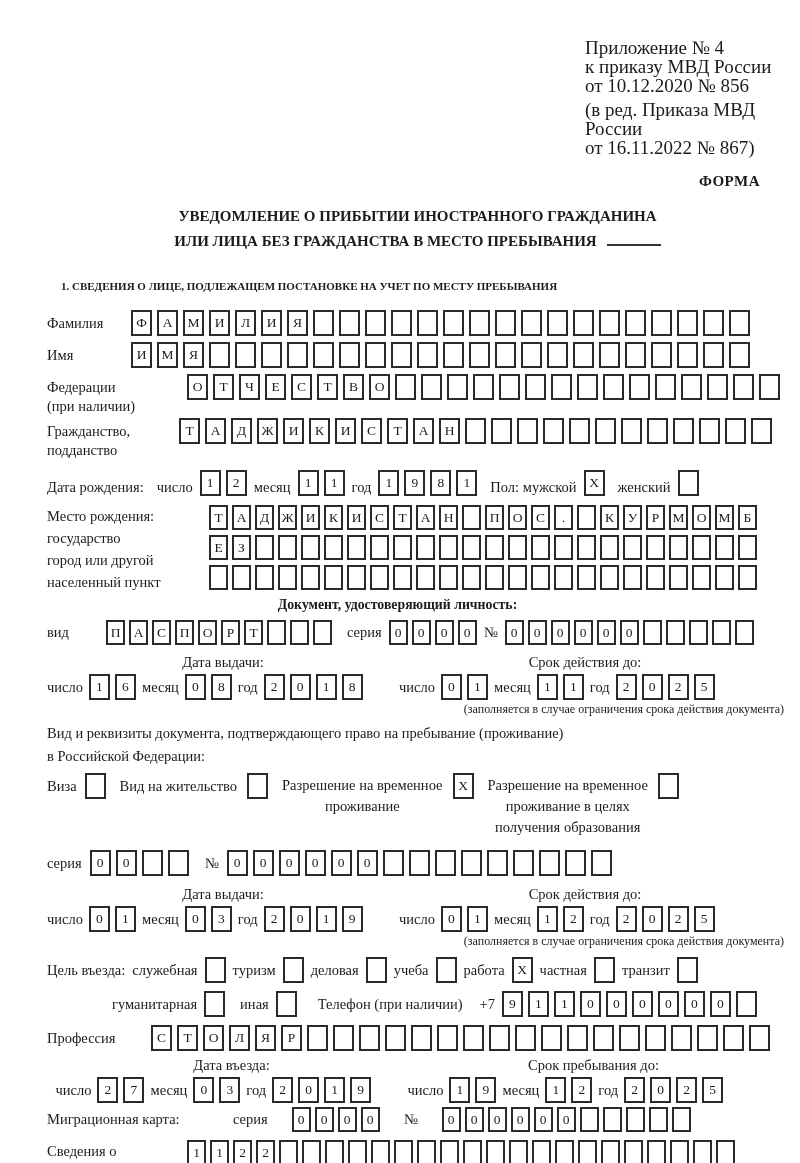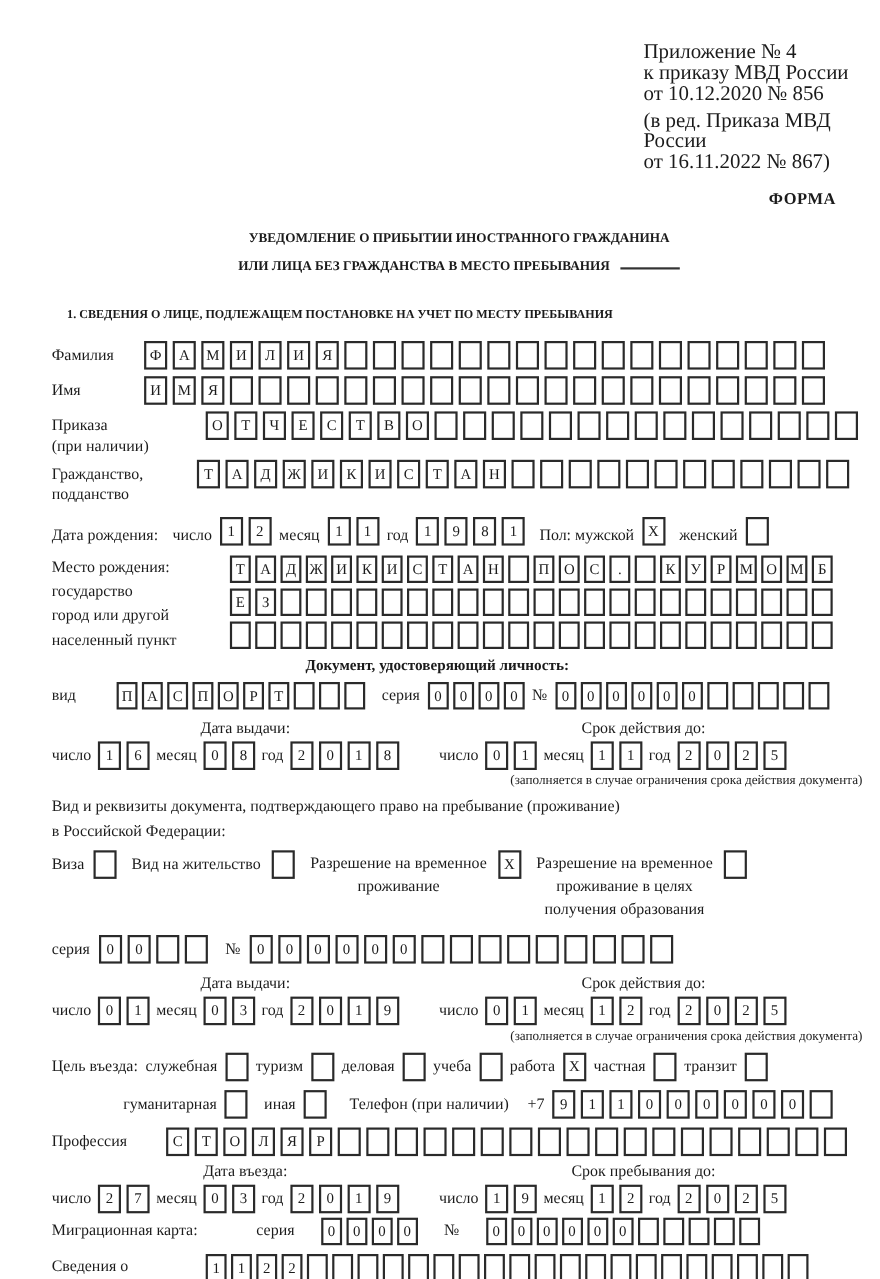--- a/index.html
+++ b/index.html
@@ -3,21 +3,21 @@
 <meta charset="utf-8">
 <style>
   html,body{margin:0;padding:0;background:#ffffff;}
   .page{width:800px;min-height:1163px;box-sizing:border-box;background:#fff;color:#1b1b1b;
         font-family:"Liberation Serif","DejaVu Serif",serif;font-size:14.5px;
         padding:38px 12px 20px 47px;overflow:hidden;}
   
   .appendix{width:195px;margin-left:auto;margin-right:8px;font-size:19px;line-height:19px;}
   .appendix .rev{margin-top:5px;}
   .forma{font-weight:bold;text-align:right;margin:16px 28px 0 0;font-size:15px;letter-spacing:.5px;}
-  .title{font-weight:bold;text-align:center;font-size:12px;line-height:25px;margin-top:14px;font-family:Liberation Serif, serif;}
+  .title{font-weight:bold;text-align:center;font-size:15px;line-height:25px;margin-top:14px;font-family:Liberation Serif, serif;}
   .blank-line{display:inline-block;width:54px;height:13px;border-bottom:2.5px solid #333;margin-left:10px;}
   .sec-head{font-weight:bold;font-size:11px;margin:26px 0 18px 14px;}
   
   .frow{display:flex;align-items:flex-start;margin-bottom:6px;}
   .flabel{flex:none;line-height:19px;padding-top:4px;}
   .w84{width:84px;} .w140{width:140px;} .w132{width:132px;} .w104{width:104px;}
   .cells{display:flex;gap:5px;flex:none;}
   .cell{flex:none;width:21px;height:26px;border:2px solid #2a2a2a;box-sizing:border-box;
         display:flex;align-items:center;justify-content:center;font-size:13.5px;background:#fff;}
   .cells.sm{gap:4px;}
@@ -128,21 +128,21 @@
         <span class="cell"></span>
         <span class="cell"></span>
         <span class="cell"></span>
         <span class="cell"></span>
         <span class="cell"></span>
       </div>
   </div>
 
   <div class="frow" style="margin-bottom:2px;">
     <div class="flabel w140">
-      <div>Приказа</div>
+      <div>Федерации</div>
       <div>(при наличии)</div>
     </div>
     <div class="cells">
         <span class="cell">О</span>
         <span class="cell">Т</span>
         <span class="cell">Ч</span>
         <span class="cell">Е</span>
         <span class="cell">С</span>
         <span class="cell">Т</span>
         <span class="cell">В</span>
@@ -587,21 +587,21 @@
         <span class="cell"></span>
         <span class="cell"></span>
         <span class="cell"></span>
         <span class="cell"></span>
         <span class="cell"></span>
         <span class="cell"></span>
         <span class="cell"></span>
       </div>
   </div>
 
-  <div class="dates" style="margin-top:4px;">
+  <div class="dates" style="margin-top:4px;justify-content:center;">
     <div class="date-col">
       <div class="date-title">Дата въезда:</div>
       <div class="date-line">
         <span>число</span>
         <span class="cells">
             <span class="cell">2</span>
             <span class="cell">7</span>
           </span>
         <span>месяц</span>
         <span class="cells">

